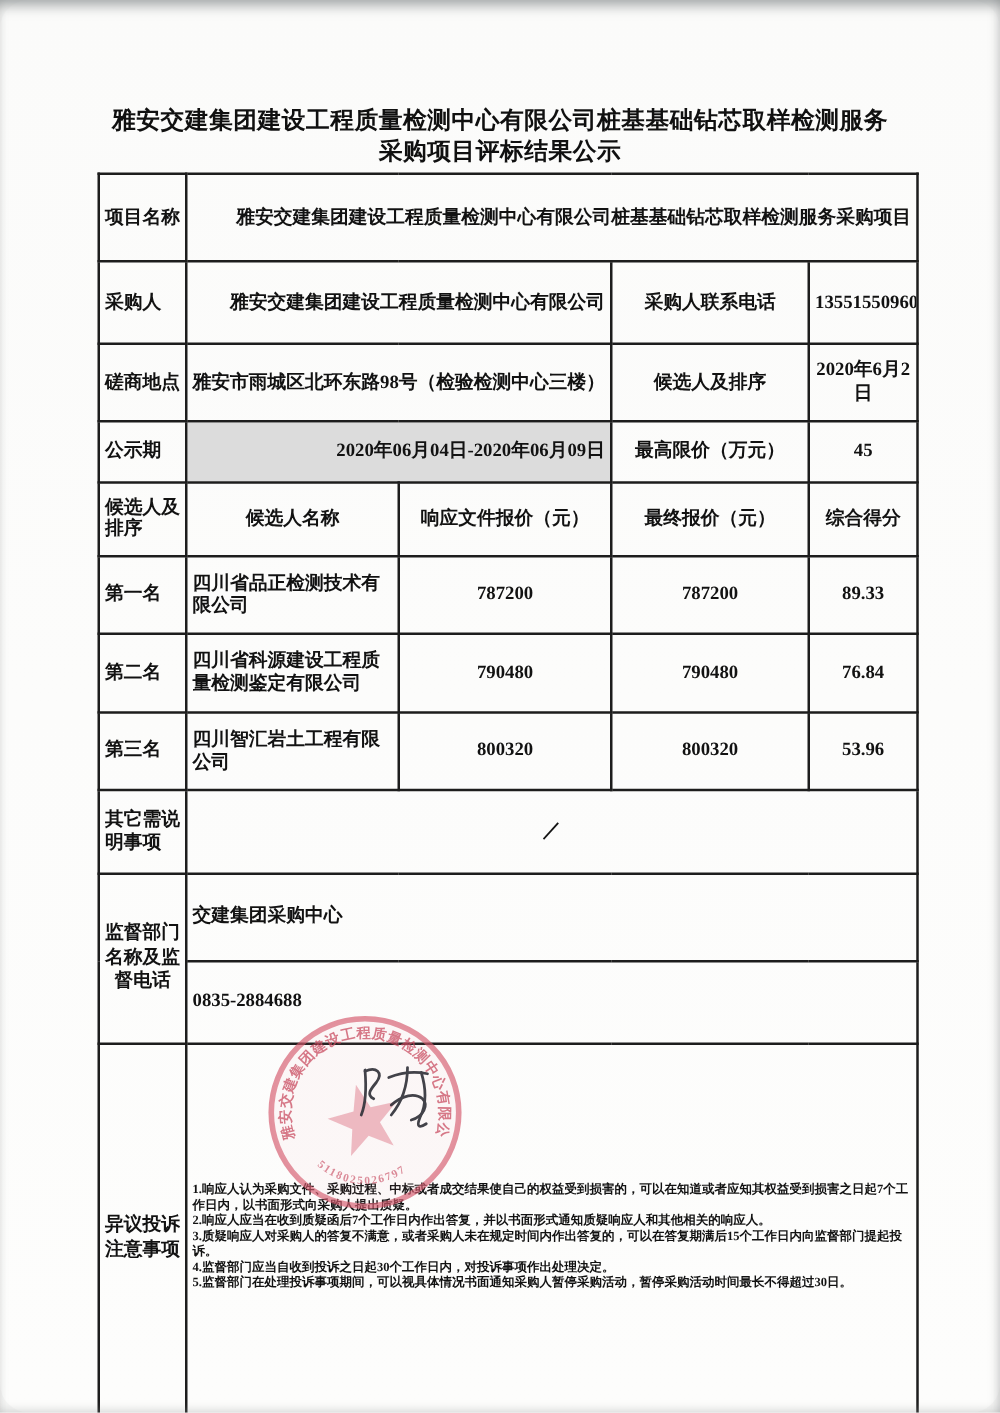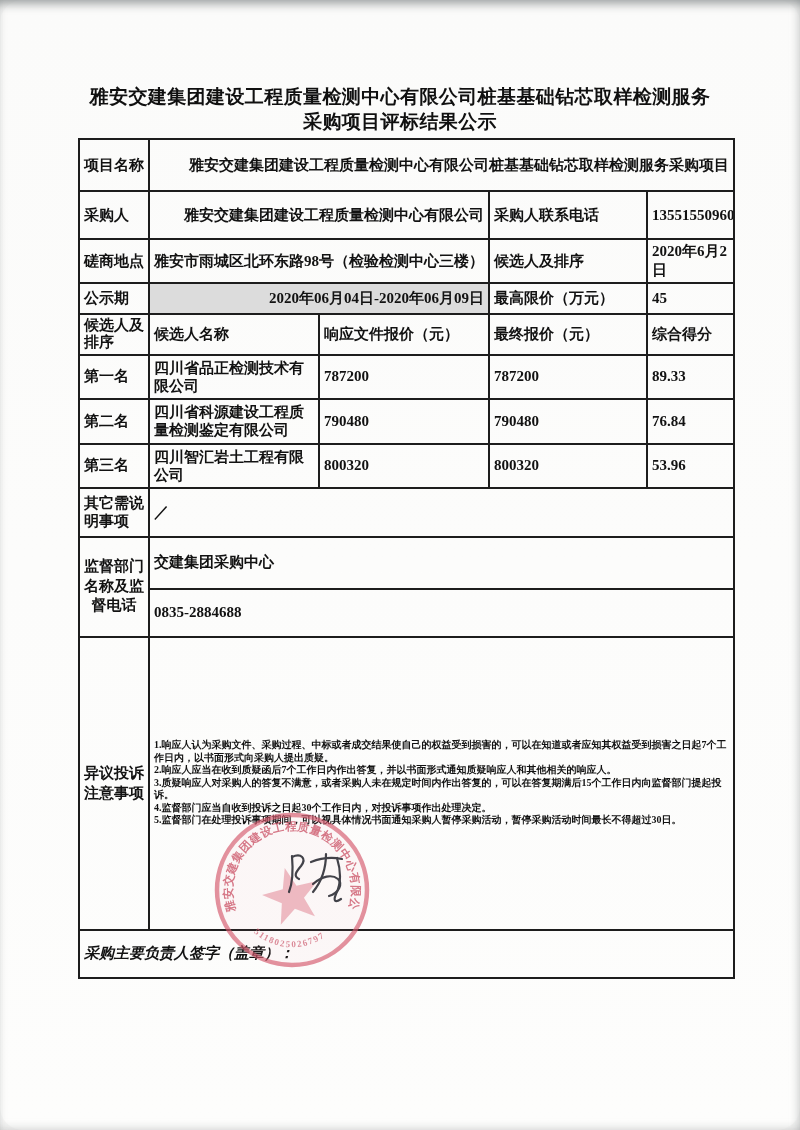--- a/index.html
+++ b/index.html
@@ -31,27 +31,27 @@
     text-align:center;letter-spacing:.4px;
     color:#101010;
   }
   table.result{
     border-collapse:collapse;table-layout:fixed;
     width:655px;margin:4px 0 0 78px;
     font-size:15px;font-weight:600;color:#121212;
   }
   table.result td{
     border:2px solid #1d1d1d;
-    padding:2px 4px;
+    padding:11px 4px;
     vertical-align:middle;
     overflow:hidden;
     line-height:1.25;
   }
   td.lbl{text-align:left;padding-left:3px;padding-right:2px;}
-  td.ctr{font-family:Liberation Serif, serif;}
+  td.ctr{text-align:center;font-family:Liberation Serif, serif;}
   td.lft{text-align:right;padding-left:6px;}
   td.lbl-ctr{text-align:center;padding-left:2px;padding-right:2px;}
   td.gray-cell{background:#dcdcdc;}
   td.objection-body{
     vertical-align:bottom;
     padding:6px 8px 10px 4px;
     white-space:pre-wrap;
     line-height:22px;
     font-size:10px;
   }

